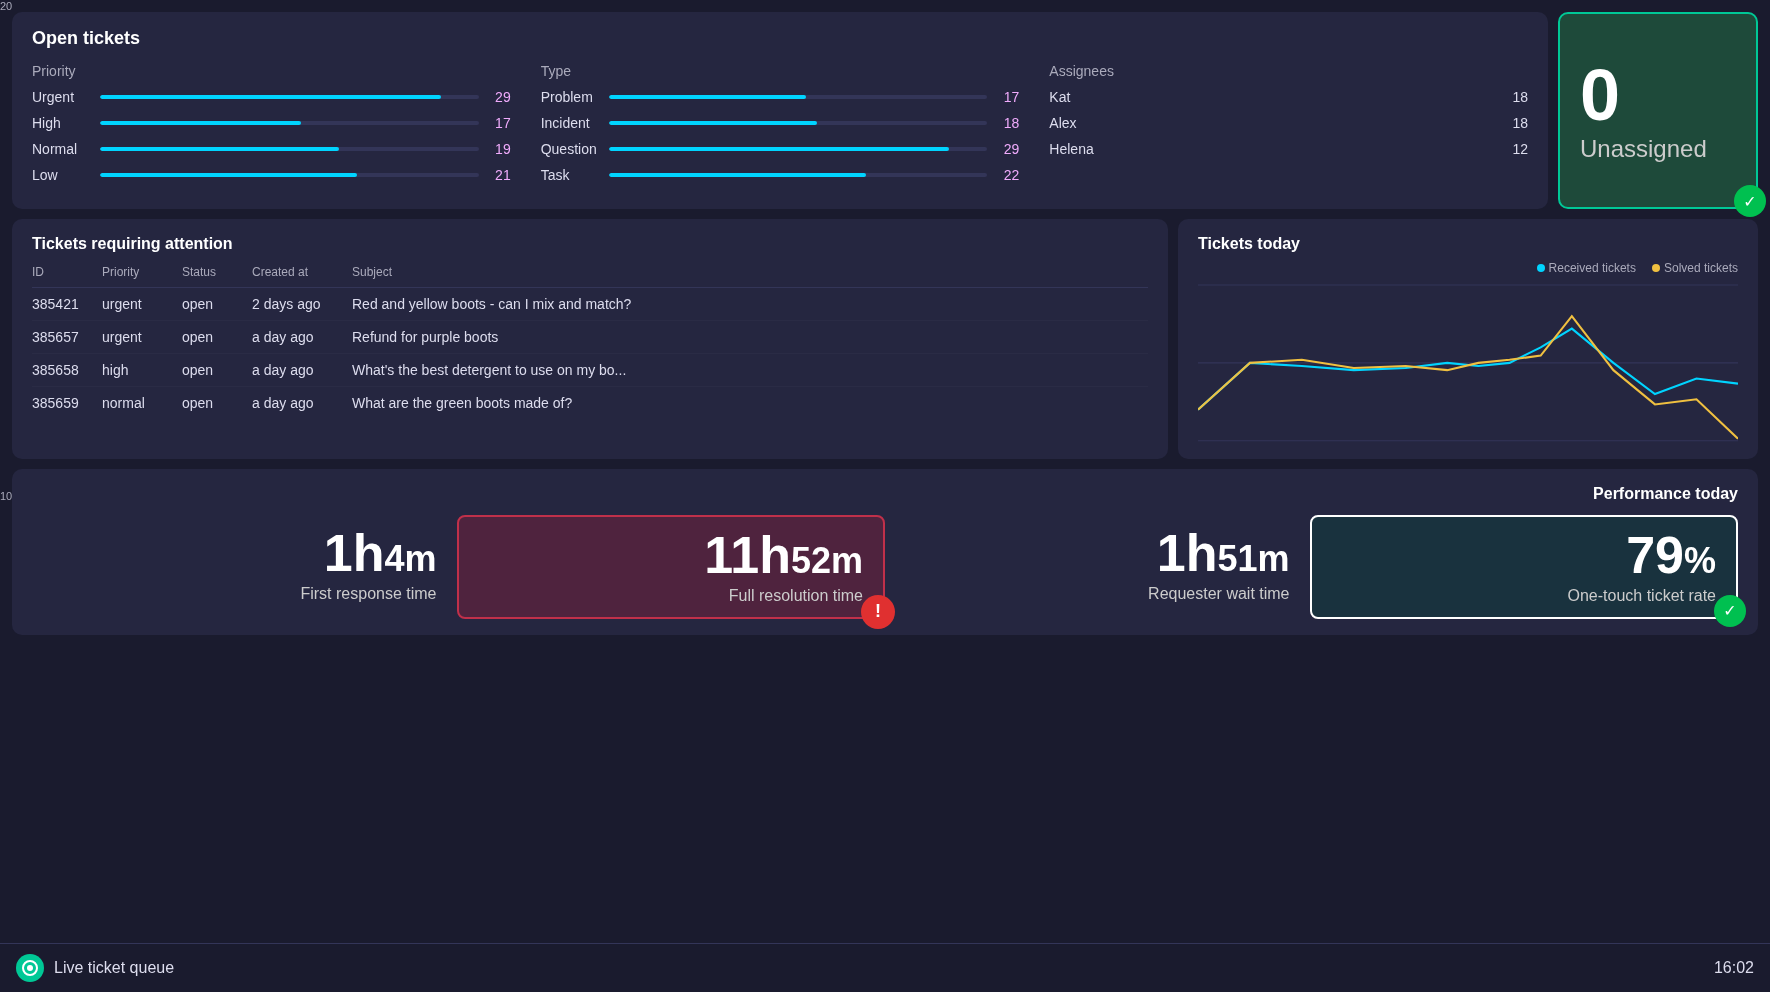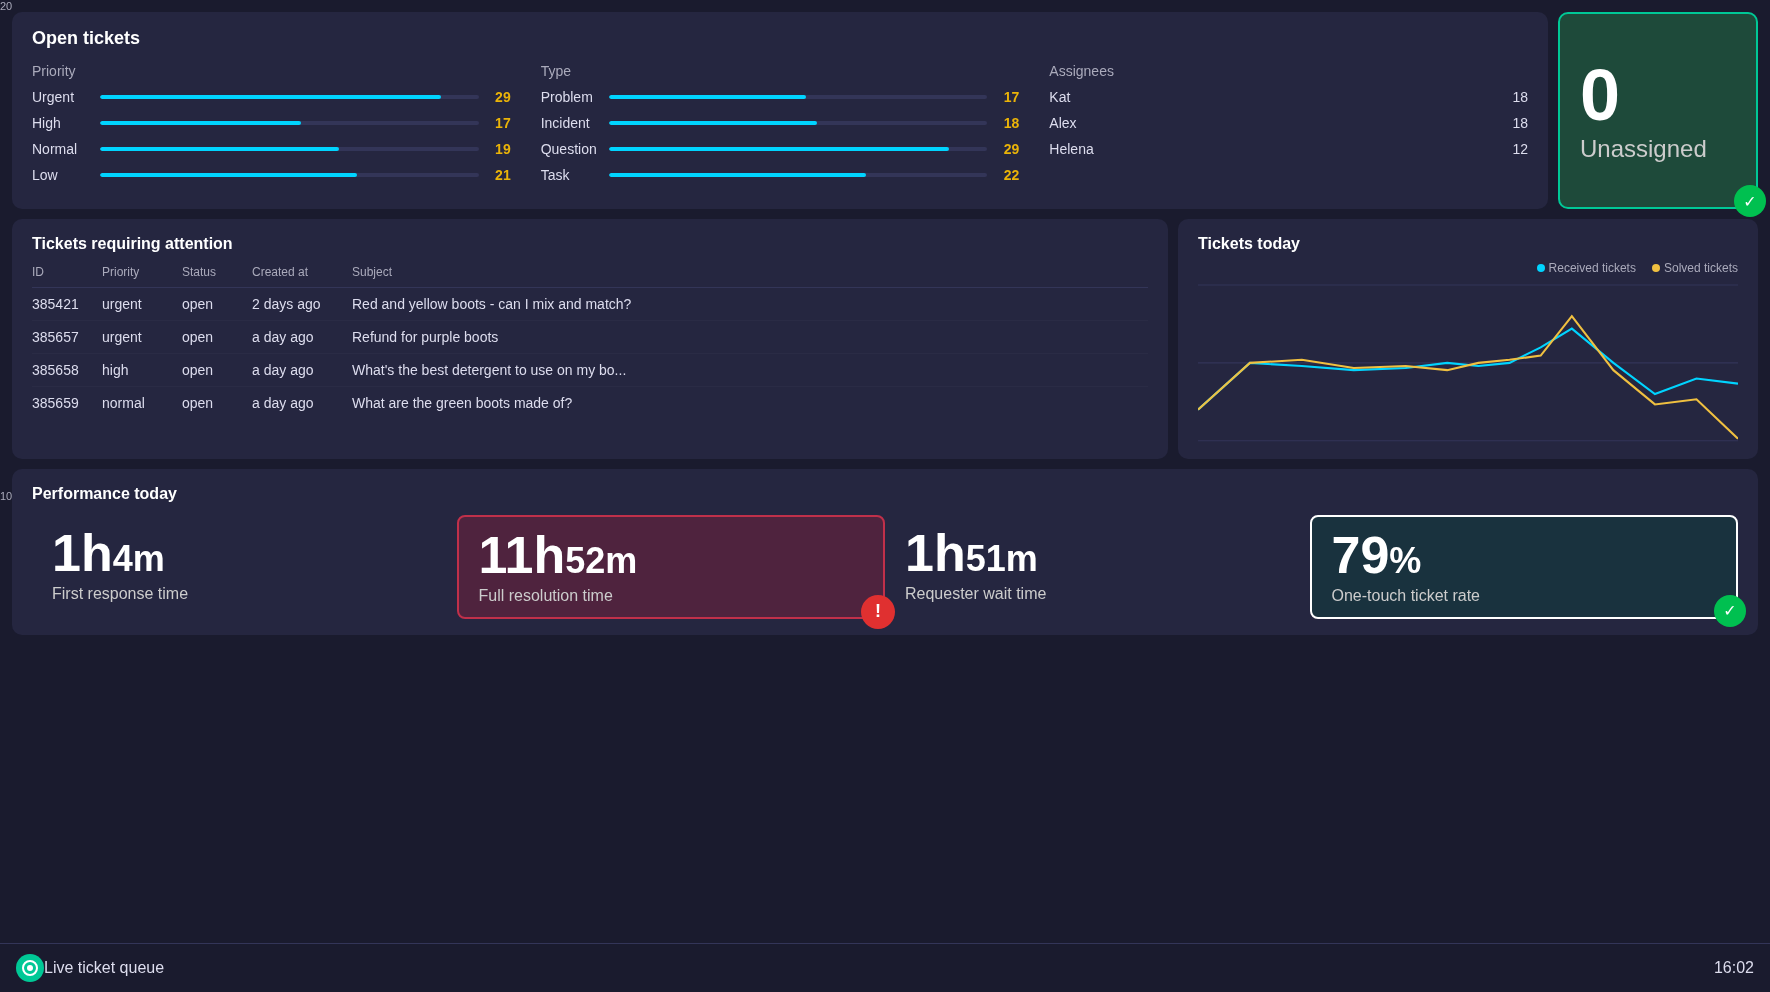--- a/index.html
+++ b/index.html
@@ -78,25 +78,24 @@
     }
 
     .bar-fill {
       height: 100%;
       background: #00d4ff;
       border-radius: 2px;
     }
 
     .bar-count {
       font-size: 14px;
-      color: #eab308;
+      color: #f0abfc;
       width: 24px;
       text-align: right;
       flex-shrink: 0;
-      font-weight: bold;
     }
 
     .assignee-row {
       display: flex;
       align-items: center;
       justify-content: space-between;
       margin-bottom: 10px;
     }
 
     .assignee-name {
@@ -259,20 +258,21 @@
       padding: 4px 0 0 24px;
       font-size: 11px;
       color: #aab;
     }
 
     
     .bottom-section {
       background: #252640;
       border-radius: 10px;
       padding: 16px 20px;
+      text-align: right;
     }
 
     .performance-title {
       font-size: 16px;
       font-weight: 700;
       margin-bottom: 12px;
     }
 
     .performance-metrics {
       display: flex;
@@ -342,20 +342,21 @@
       border-top: 1px solid #333558;
       position: absolute;
       bottom: 0;
       left: 0;
       right: 0;
     }
 
     .footer-left {
       display: flex;
       align-items: center;
+      gap: 10px;
     }
 
     .footer-logo {
       width: 28px;
       height: 28px;
       background: #00c896;
       border-radius: 50%;
       display: flex;
       align-items: center;
       justify-content: center;

